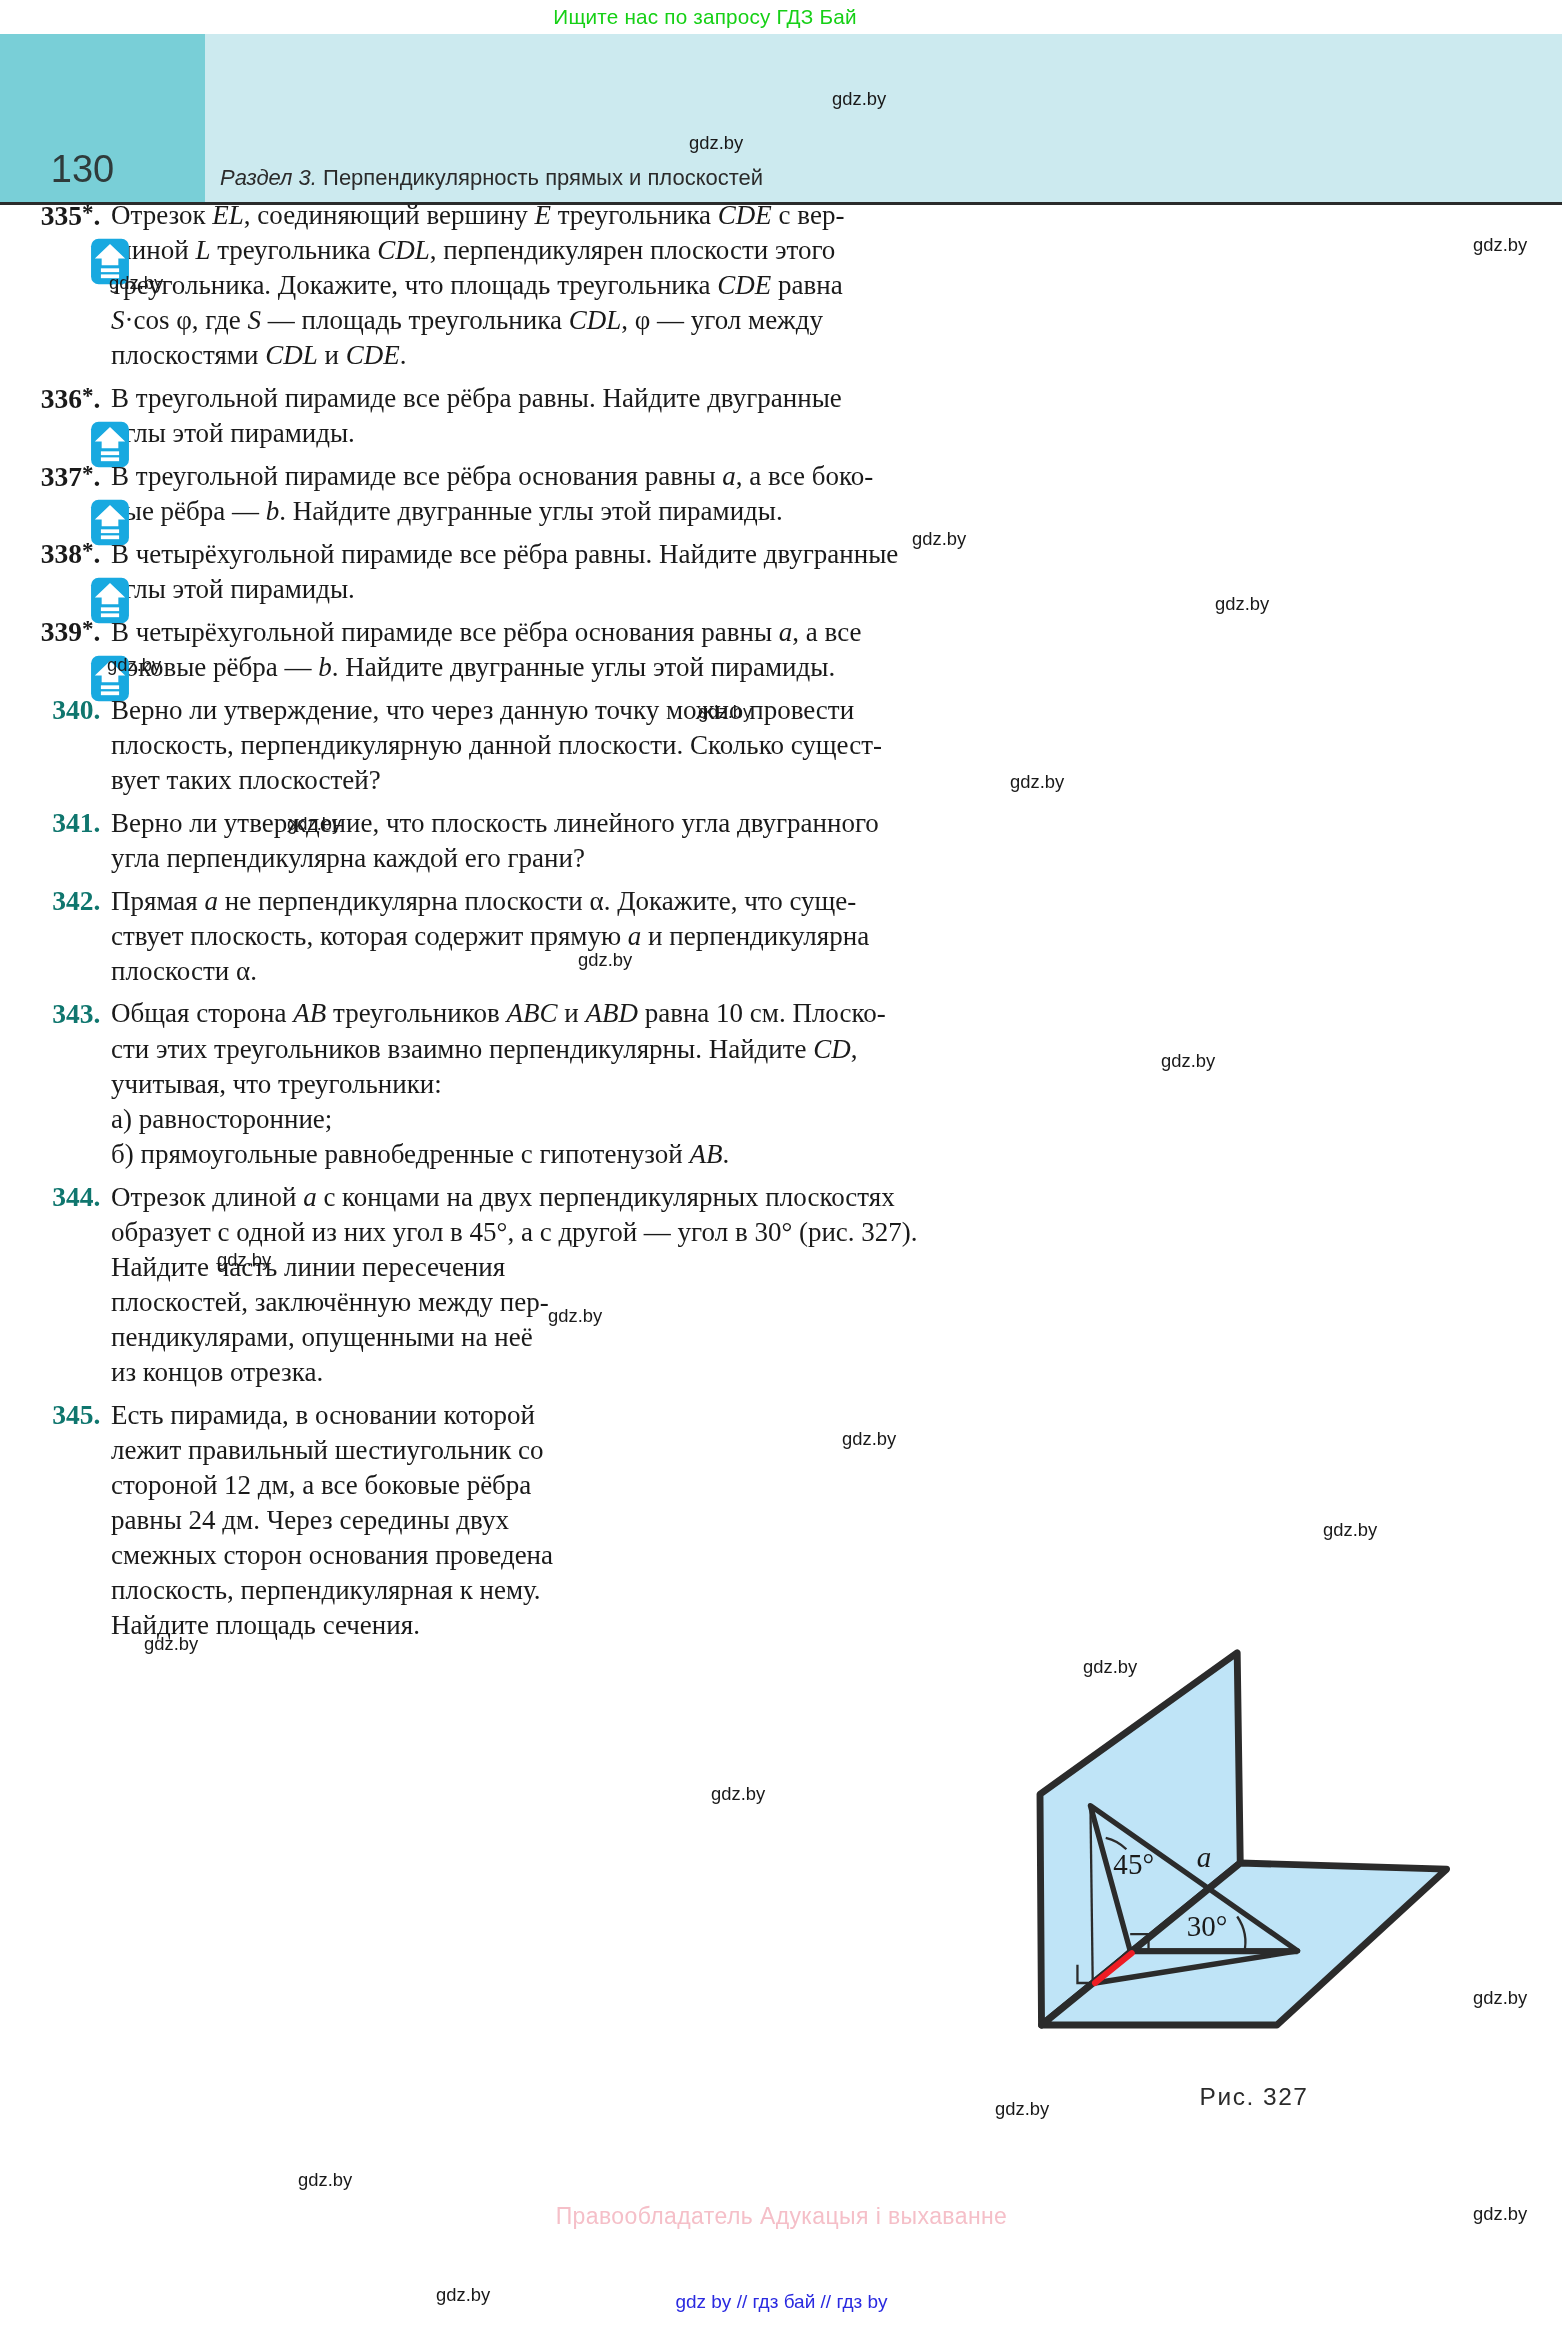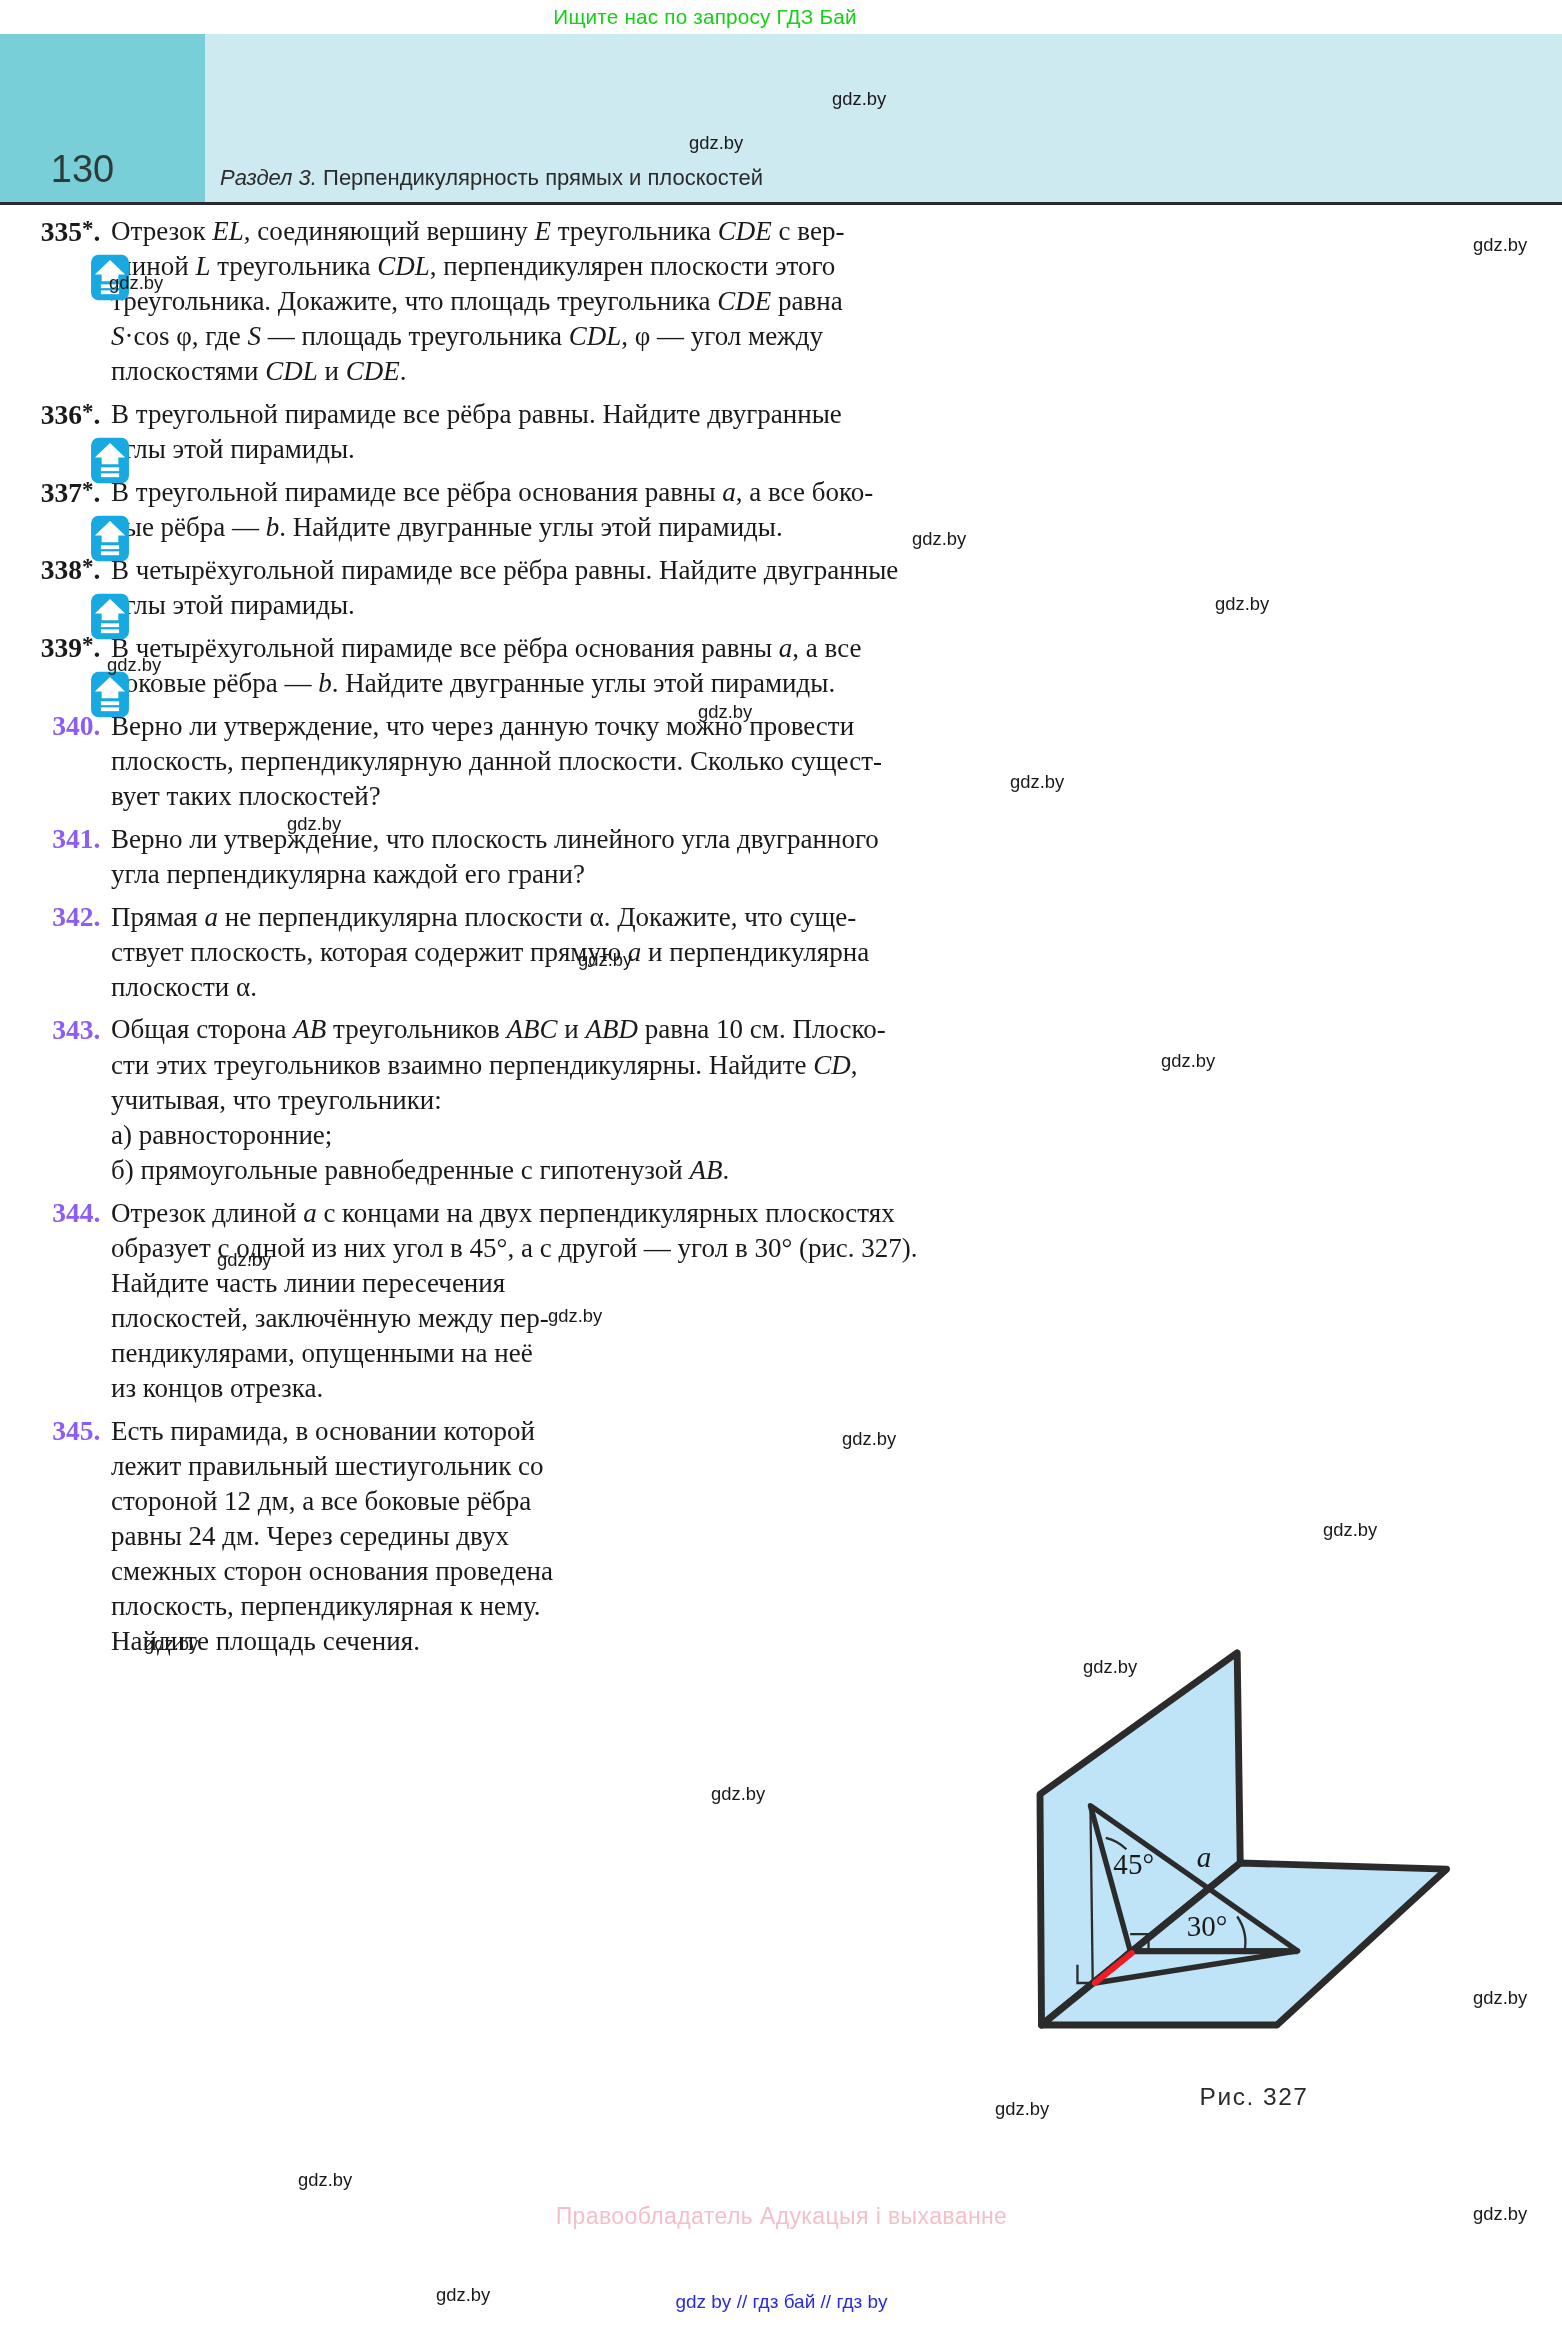--- a/index.html
+++ b/index.html
@@ -68,42 +68,42 @@
     font-family: "Liberation Sans", sans-serif;
     font-size: 22px;
     color: #2b2b2b;
     white-space: nowrap;
   }
   .header-title .sec { font-style: italic; }
 
   
   .content {
     position: absolute;
-    top: 214px;
+    top: 198px;
     left: 0;
     width: 1563px;
   }
   .ex {
     position: relative;
     display: flex;
     margin-bottom: 7.7px;
   }
   .ex-num {
     width: 111px;
     flex: 0 0 111px;
     text-align: right;
     padding-right: 10.7px;
     font-family: "Liberation Serif", serif;
     font-weight: bold;
     font-size: 27.5px;
     color: #1a1a1a;
     padding-top: 1.5px;
     white-space: nowrap;
   }
-  .ex-num.green { color: #8b5cf6; padding-left: 36px; }
+  .ex-num.green { color: #0f766e; padding-left: 36px; }
   .ex-num .star { font-size: 23px; vertical-align: 4.6px; }
   .ex-body {
     flex: 1;
     padding-right: 99px;
     font-size: 27px;
     line-height: 1.30;
     color: #1a1a1a;
     text-align: justify;
   }
   .ex-body .ln { display: block; white-space: nowrap; }

